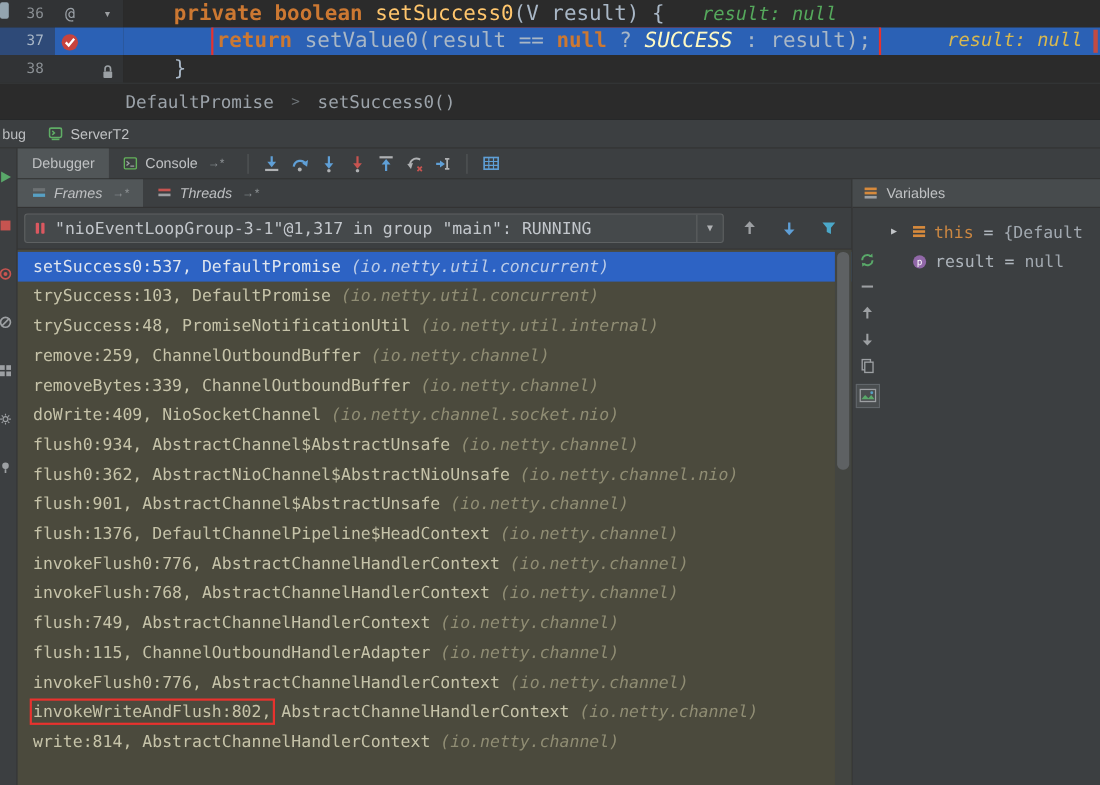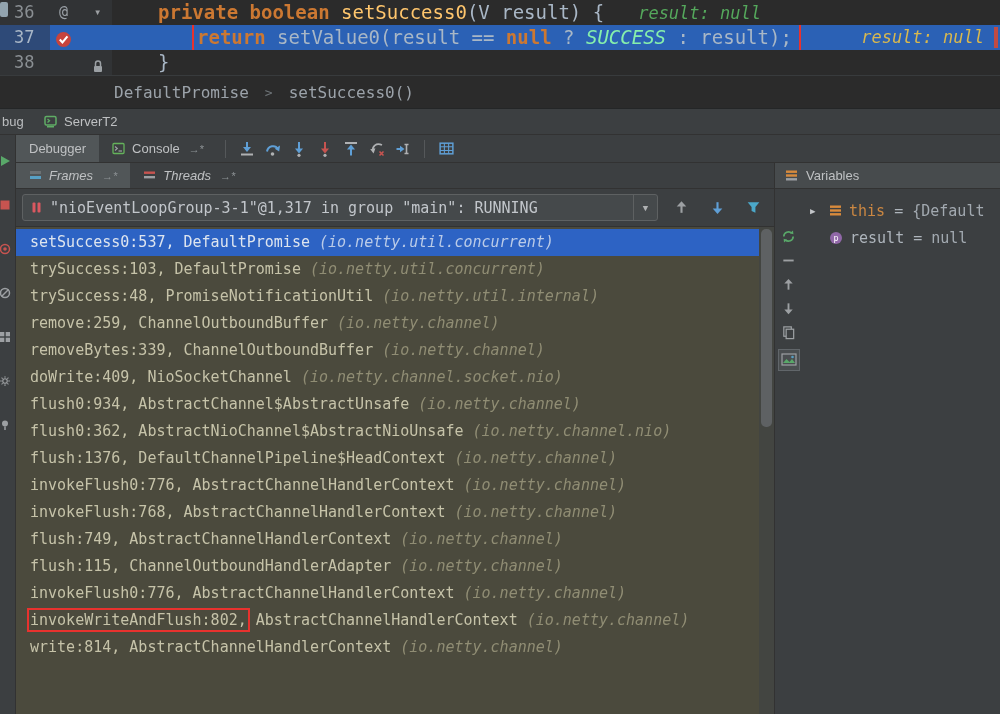--- a/index.html
+++ b/index.html
@@ -7,31 +7,31 @@
   .screen {
     position:relative; width:1000px; height:714px; overflow:hidden;
     background:#2B2B2B; font-family:"Liberation Sans", sans-serif;
     -webkit-font-smoothing:antialiased;
   }
 
   
   .editor { height:75px; }
   .ed-line { display:flex; height:25px; line-height:25px;
     font-family:"DejaVu Sans Mono", monospace; font-size:19px; }
-  .gut-num { width:50px; background:#313335; color:#8A8F93; font-size:17px;
-    padding-left:14px; flex:none; }
+  .gut-num { width:50px; background:#313335; color:#8A8F93; font-size:13px;
+    padding-left:14px; flex:none;text-align:center; }
   .gut-icons { width:62px; background:#313335; position:relative; flex:none; }
   .code { flex:1; background:#2B2B2B; color:#A9B7C6; padding-left:46px;
     position:relative; white-space:pre; overflow:hidden; }
   .l2 .gut-num { background:#2E4A78; color:#A8B6C6; }
   .l2 .gut-icons, .l2 .code { background:#2B61B5; }
   .l2 .code { padding-left:85px; }
   .kw { color:#CC7832; font-weight:bold; }
   .method { color:#FFC66D; }
-  .constname { color:#86efac; font-style:italic; }
+  .constname { color:#fef9c3; font-style:italic; }
   .hint-green { color:#55A85C; font-style:italic; margin-left:34px; font-size:17px; }
   .hint-yellow { color:#D8B84F; font-style:italic; position:absolute; right:16px; top:0; font-size:17px; }
   .exec-box { border:2px solid #E8322E; padding:1px 7px 2px 3px; margin-left:-5px; }
   .stripe-mark { position:absolute; right:2px; top:2px; width:4px; height:21px; background:#C14B43; }
   .at-glyph { position:absolute; left:9px; top:0; color:#9AA0A6; font-size:15px; }
   .fold-glyph { position:absolute; left:44px; top:0; color:#9DA0A3; font-size:12px; }
   .bp-icon { position:absolute; left:5px; top:4px; }
   .lock-icon { position:absolute; left:42px; top:5px; }
   .corner-glyph { position:absolute; left:0; top:2px; width:8px; height:15px;
     background:#9FB0BC; border-radius:2px; opacity:.9; }
@@ -337,20 +337,21 @@
               </div>
 
             <div class="frame-row selected"><span class="loc">setSuccess0:537,</span><span class="cls"> DefaultPromise </span><span class="pkg">(io.netty.util.concurrent)</span></div>
                 <div class="frame-row"><span class="loc">trySuccess:103,</span><span class="cls"> DefaultPromise </span><span class="pkg">(io.netty.util.concurrent)</span></div>
                 <div class="frame-row"><span class="loc">trySuccess:48,</span><span class="cls"> PromiseNotificationUtil </span><span class="pkg">(io.netty.util.internal)</span></div>
                 <div class="frame-row"><span class="loc">remove:259,</span><span class="cls"> ChannelOutboundBuffer </span><span class="pkg">(io.netty.channel)</span></div>
                 <div class="frame-row"><span class="loc">removeBytes:339,</span><span class="cls"> ChannelOutboundBuffer </span><span class="pkg">(io.netty.channel)</span></div>
                 <div class="frame-row"><span class="loc">doWrite:409,</span><span class="cls"> NioSocketChannel </span><span class="pkg">(io.netty.channel.socket.nio)</span></div>
                 <div class="frame-row"><span class="loc">flush0:934,</span><span class="cls"> AbstractChannel$AbstractUnsafe </span><span class="pkg">(io.netty.channel)</span></div>
                 <div class="frame-row"><span class="loc">flush0:362,</span><span class="cls"> AbstractNioChannel$AbstractNioUnsafe </span><span class="pkg">(io.netty.channel.nio)</span></div>
+                <div class="frame-row"><span class="loc">flush:901,</span><span class="cls"> AbstractChannel$AbstractUnsafe </span><span class="pkg">(io.netty.channel)</span></div>
                 <div class="frame-row"><span class="loc">flush:1376,</span><span class="cls"> DefaultChannelPipeline$HeadContext </span><span class="pkg">(io.netty.channel)</span></div>
                 <div class="frame-row"><span class="loc">invokeFlush0:776,</span><span class="cls"> AbstractChannelHandlerContext </span><span class="pkg">(io.netty.channel)</span></div>
                 <div class="frame-row"><span class="loc">invokeFlush:768,</span><span class="cls"> AbstractChannelHandlerContext </span><span class="pkg">(io.netty.channel)</span></div>
                 <div class="frame-row"><span class="loc">flush:749,</span><span class="cls"> AbstractChannelHandlerContext </span><span class="pkg">(io.netty.channel)</span></div>
                 <div class="frame-row"><span class="loc">flush:115,</span><span class="cls"> ChannelOutboundHandlerAdapter </span><span class="pkg">(io.netty.channel)</span></div>
                 <div class="frame-row"><span class="loc">invokeFlush0:776,</span><span class="cls"> AbstractChannelHandlerContext </span><span class="pkg">(io.netty.channel)</span></div>
                 <div class="frame-row"><span class="loc red-annotation">invokeWriteAndFlush:802,</span><span class="cls"> AbstractChannelHandlerContext </span><span class="pkg">(io.netty.channel)</span></div>
                 <div class="frame-row"><span class="loc">write:814,</span><span class="cls"> AbstractChannelHandlerContext </span><span class="pkg">(io.netty.channel)</span></div>
               </div>
           </div>

